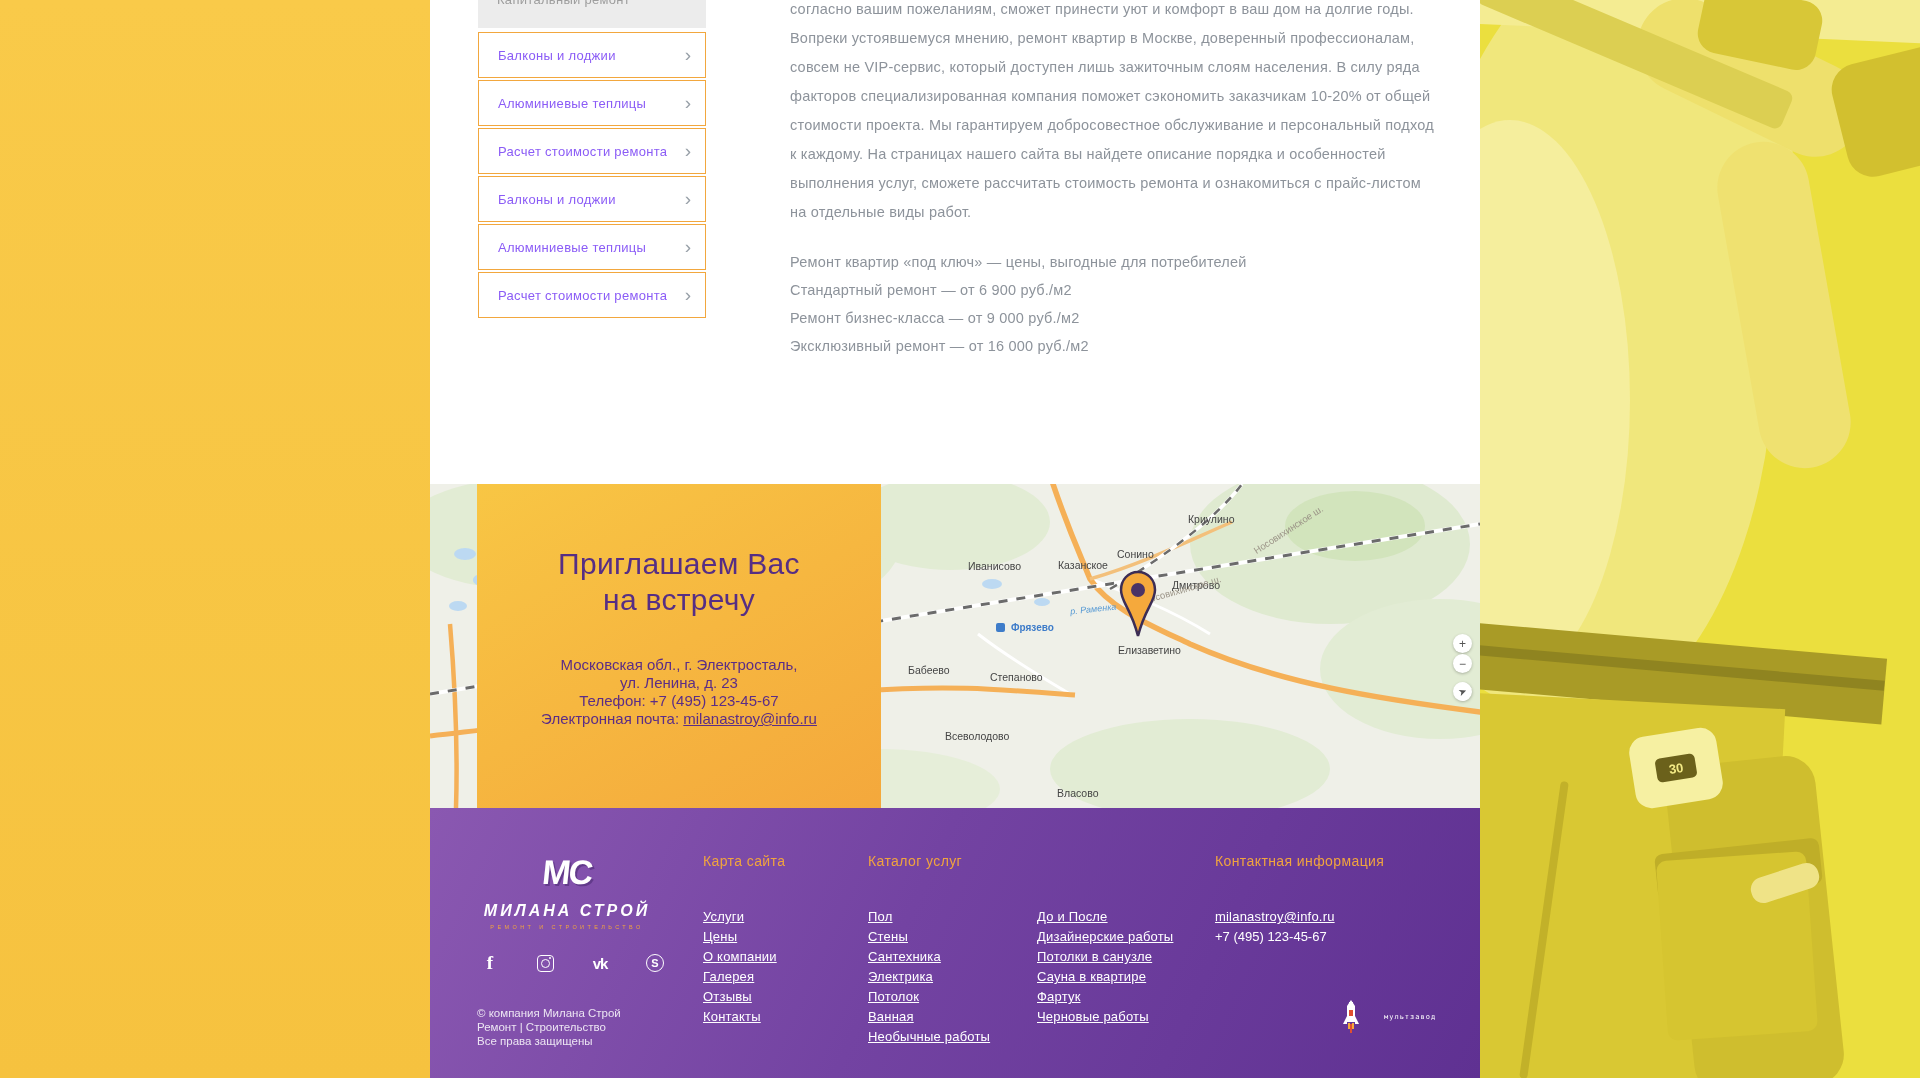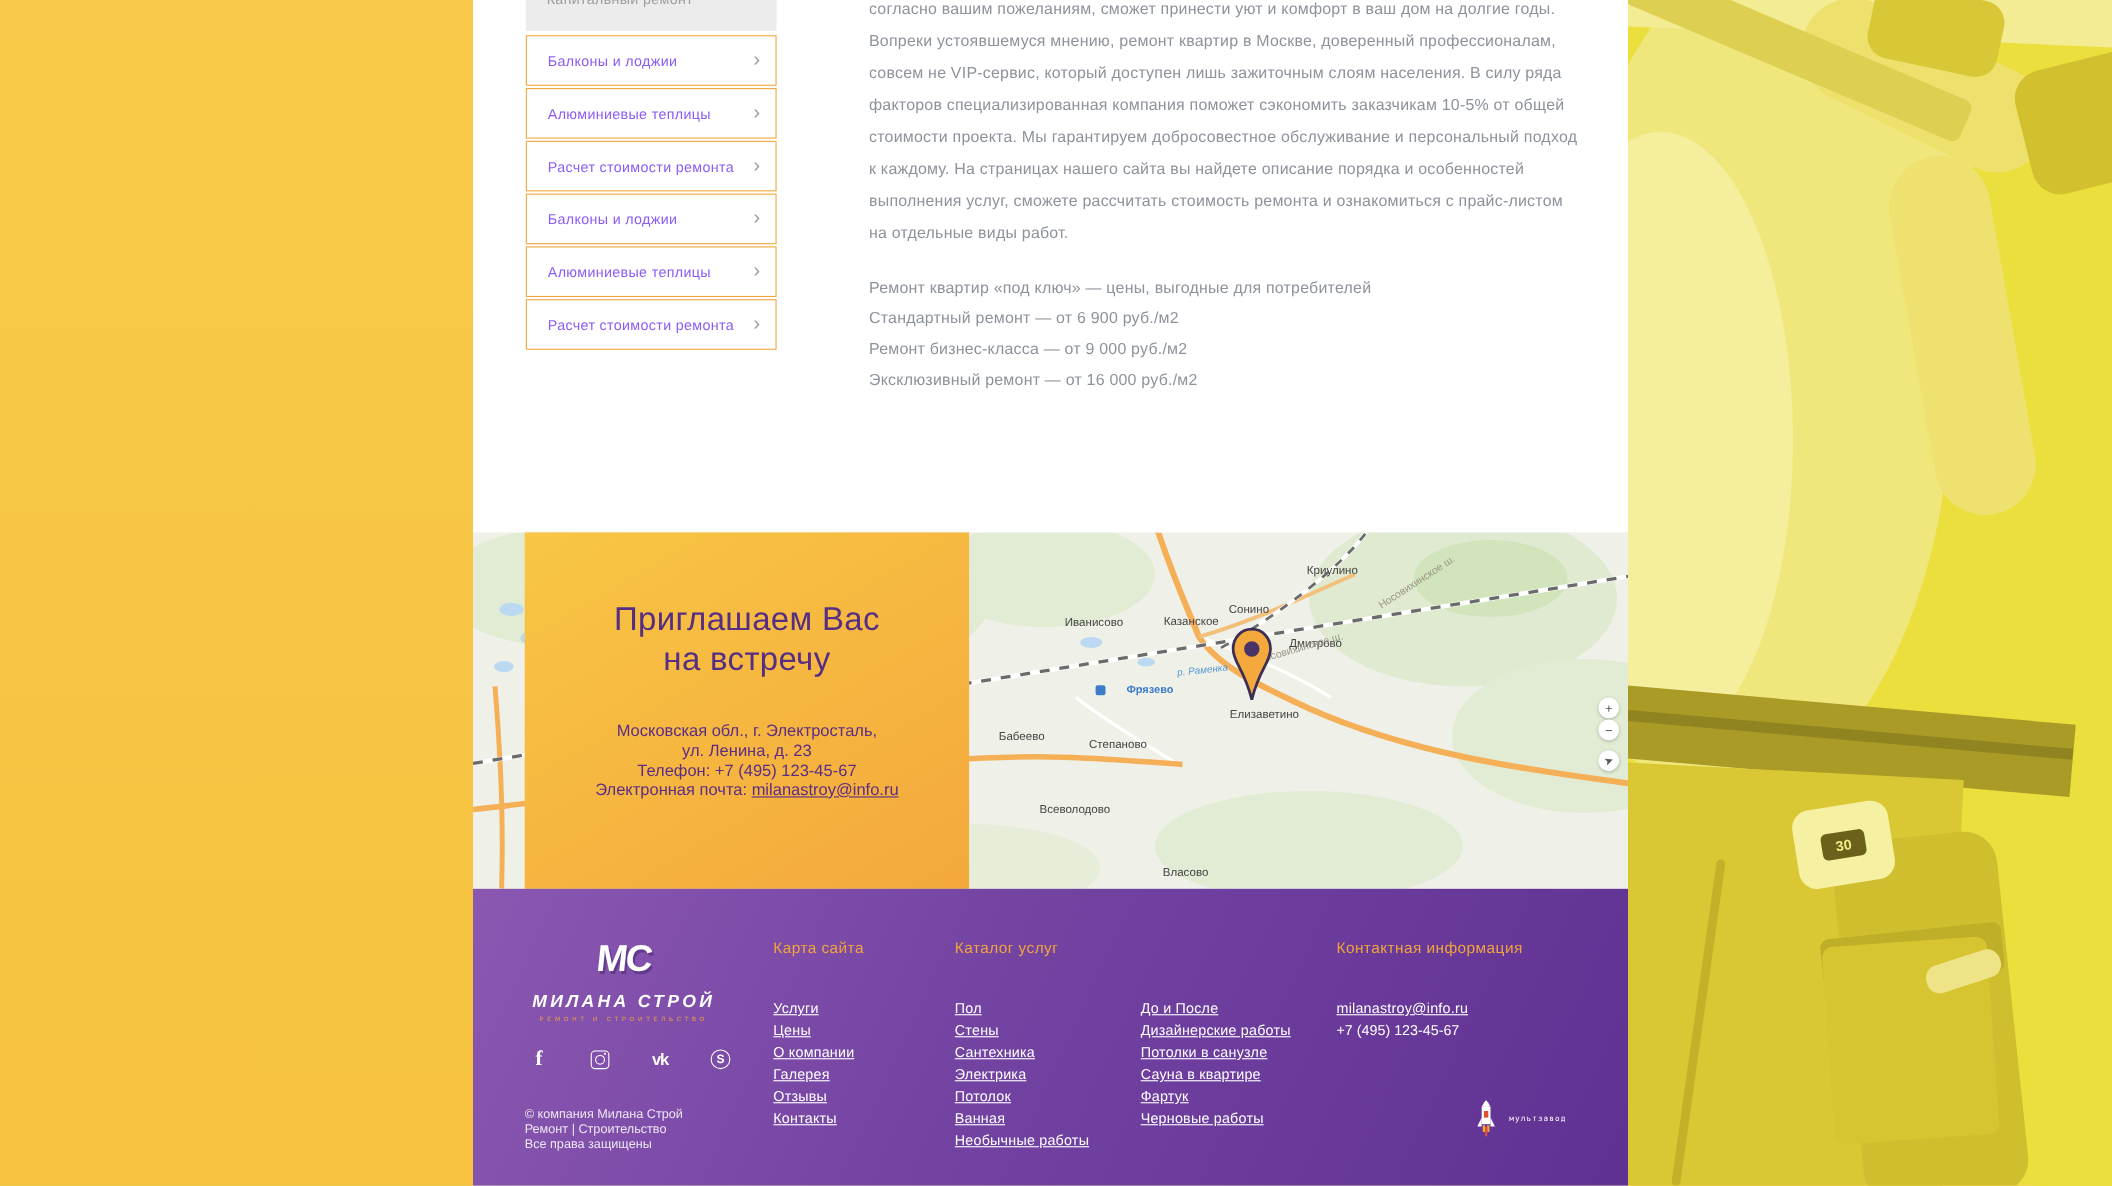--- a/index.html
+++ b/index.html
@@ -51,21 +51,21 @@
   .main-text div { height:29px; line-height:29px; font-size:14.5px; color:#8d939b; letter-spacing:.2px; white-space:nowrap; }
   .price-block { position:absolute; left:360px; top:248px; width:620px; }
   .price-block div { height:28px; line-height:28px; font-size:14.5px; color:#8d939b; letter-spacing:.2px; white-space:nowrap; }
 
   
   .map-section { position:absolute; left:0; top:484px; width:1050px; height:324px; background:#eff0e8; overflow:hidden; }
   .map-svg { position:absolute; left:0; top:0; }
   .map-label { position:absolute; font-size:10.5px; color:#454545; white-space:nowrap; }
   .map-label.road { color:#9b9487; font-size:9.5px; }
   .map-label.river { color:#579ad4; font-size:9px; font-style:italic; }
-  .map-label.station { color:#3e7cc9; font-weight:bold; font-size:10px; display:flex; align-items:center; gap:19px; }
+  .map-label.station { color:#3e7cc9; font-weight:bold; font-size:10px; display:flex; align-items:center; gap:6px; }
   .st-ico { width:9px; height:9px; background:#3e7cc9; border-radius:2px; display:inline-block; }
   .map-controls { position:absolute; right:7px; top:150px; width:20px; }
   .mc-btn { width:19px; height:19px; background:#fff; border-radius:50%; box-shadow:0 1px 3px rgba(0,0,0,.25);
             display:flex; align-items:center; justify-content:center; font-size:12px; color:#555; cursor:pointer; margin-bottom:1px; }
   .mc-btn.geo { margin-top:9px; font-size:10px; transform:rotate(-20deg); }
   .pin { position:absolute; left:689px; top:86px; }
 
   
   .invite { position:absolute; left:47px; top:484px; width:404px; height:324px;
             background:linear-gradient(150deg,#f8c644 0%,#f4a83c 100%); text-align:center; }
@@ -88,21 +88,21 @@
   .soc-ig::before { content:""; position:absolute; left:3.5px; top:3.5px; width:7px; height:7px; border:1.4px solid #fff; border-radius:50%; }
   .soc-ig::after { content:""; position:absolute; right:1.5px; top:1.5px; width:2px; height:2px; background:#fff; border-radius:50%; }
   .soc-vk { color:#fff; font-size:15px; font-weight:bold; letter-spacing:-1px; }
   .soc-sk { width:18px; height:18px; border:1.6px solid #fff; border-radius:50%; color:#fff; font-size:11px; font-weight:bold;
             display:flex; align-items:center; justify-content:center; }
   .copyright { position:absolute; left:47px; top:198px; font-size:11.5px; line-height:14px; color:rgba(255,255,255,.85); }
   .f-heading { position:absolute; font-size:14px; color:#f1a43e; letter-spacing:.4px; }
   .f-links { position:absolute; }
   .f-links a { display:block; height:20px; line-height:20px; font-size:13px; color:#fff; text-decoration:underline; cursor:pointer; letter-spacing:.2px; }
   .f-plain { font-size:13px; color:#fff; height:20px; line-height:20px; }
-  .agency { position:absolute; left:912px; top:192px; display:flex; align-items:center; gap:12px; cursor:pointer; }
+  .agency { position:absolute; left:912px; top:192px; display:flex; align-items:center; gap:24px; cursor:pointer; }
   .agency-name { font-family:"DejaVu Sans Mono",monospace; font-size:7px; letter-spacing:1px; color:#fff; }
 </style>
 </head>
 <body>
 
 <div class="stage">
 
   <div class="band-left"></div>
 
   <div class="worker">
@@ -156,21 +156,21 @@
       <div class="side-item">
         <span class="lbl">Расчет стоимости ремонта</span>
         <span class="chev">›</span>
       </div>
     </div>
 
     <div class="main-text">
       <div>согласно вашим пожеланиям, сможет принести уют и комфорт в ваш дом на долгие годы.</div>
       <div>Вопреки устоявшемуся мнению, ремонт квартир в Москве, доверенный профессионалам,</div>
       <div>совсем не VIP-сервис, который доступен лишь зажиточным слоям населения. В силу ряда</div>
-      <div>факторов специализированная компания поможет сэкономить заказчикам 10-5% от общей</div>
+      <div>факторов специализированная компания поможет сэкономить заказчикам 10-20% от общей</div>
       <div>стоимости проекта. Мы гарантируем добросовестное обслуживание и персональный подход</div>
       <div>к каждому. На страницах нашего сайта вы найдете описание порядка и особенностей</div>
       <div>выполнения услуг, сможете рассчитать стоимость ремонта и ознакомиться с прайс-листом</div>
       <div>на отдельные виды работ.</div>
     </div>
 
     <div class="price-block">
       <div>Ремонт квартир «под ключ» — цены, выгодные для потребителей</div>
       <div>Стандартный ремонт — от 6 900 руб./м2</div>
       <div>Ремонт бизнес-класса — от 9 000 руб./м2</div>

